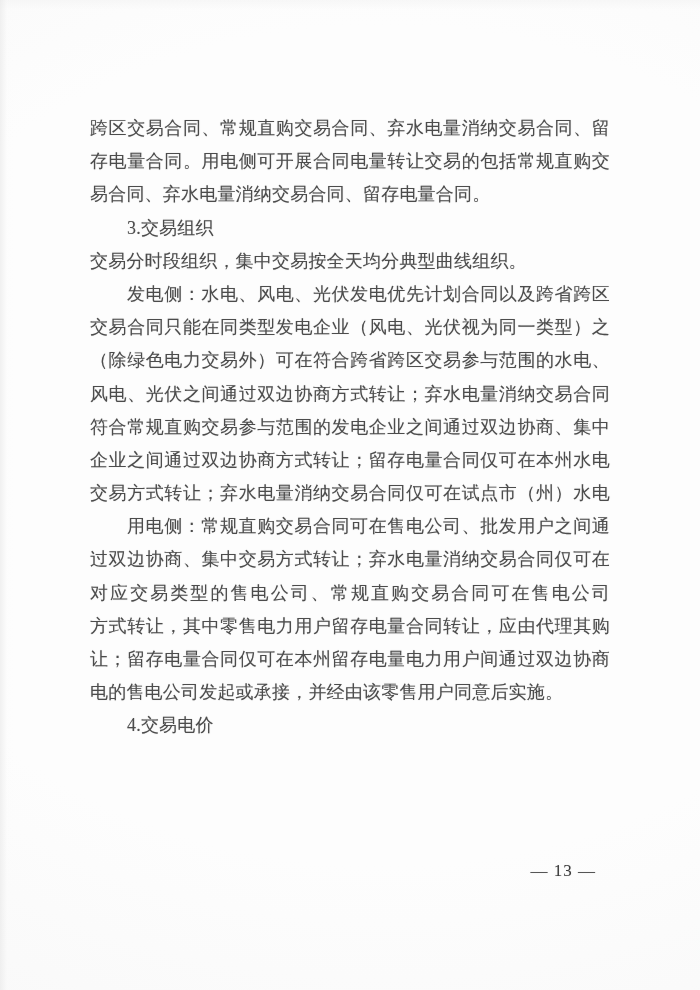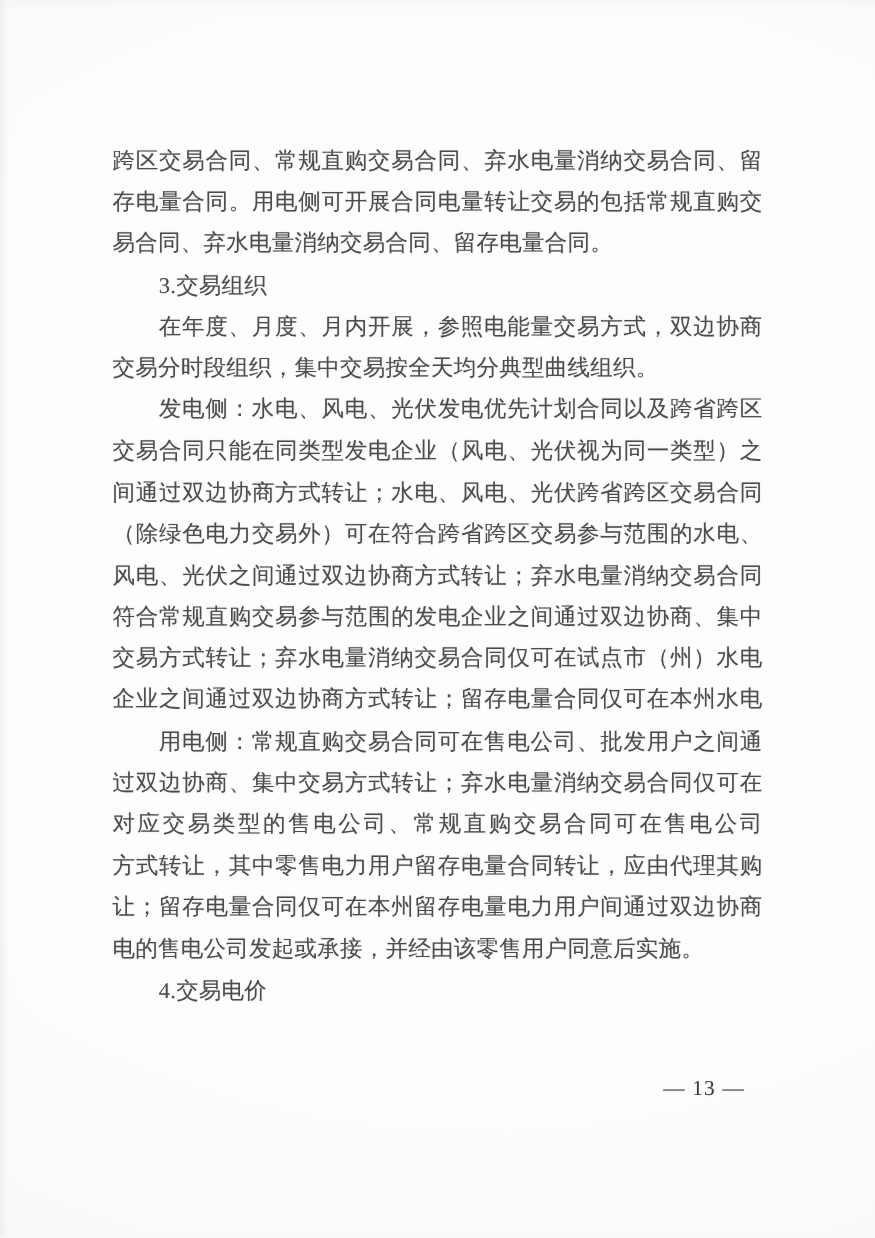--- a/index.html
+++ b/index.html
@@ -57,30 +57,28 @@
 </style>
 </head>
 <body>
 
 <div class="page">
   <div class="text-block">
       <div class="line justify">跨区交易合同、常规直购交易合同、弃水电量消纳交易合同、留</div>
       <div class="line justify">存电量合同。用电侧可开展合同电量转让交易的包括常规直购交</div>
       <div class="line">易合同、弃水电量消纳交易合同、留存电量合同。</div>
       <div class="line indent">3.交易组织</div>
-      <div class="line justify indent">在年度、月度、月内开展，参照电能量交易方式，双边协商</div>
       <div class="line">交易分时段组织，集中交易按全天均分典型曲线组织。</div>
       <div class="line justify indent">发电侧：水电、风电、光伏发电优先计划合同以及跨省跨区</div>
       <div class="line justify">交易合同只能在同类型发电企业（风电、光伏视为同一类型）之</div>
-      <div class="line justify">间通过双边协商方式转让；水电、风电、光伏跨省跨区交易合同</div>
       <div class="line justify">（除绿色电力交易外）可在符合跨省跨区交易参与范围的水电、</div>
       <div class="line justify">风电、光伏之间通过双边协商方式转让；弃水电量消纳交易合同</div>
       <div class="line justify">符合常规直购交易参与范围的发电企业之间通过双边协商、集中</div>
+      <div class="line justify">企业之间通过双边协商方式转让；留存电量合同仅可在本州水电</div>
       <div class="line justify">交易方式转让；弃水电量消纳交易合同仅可在试点市（州）水电</div>
-      <div class="line justify">企业之间通过双边协商方式转让；留存电量合同仅可在本州水电</div>
       <div class="line justify indent">用电侧：常规直购交易合同可在售电公司、批发用户之间通</div>
       <div class="line justify">过双边协商、集中交易方式转让；弃水电量消纳交易合同仅可在</div>
       <div class="line justify">对应交易类型的售电公司、常规直购交易合同可在售电公司</div>
       <div class="line justify">方式转让，其中零售电力用户留存电量合同转让，应由代理其购</div>
       <div class="line justify">让；留存电量合同仅可在本州留存电量电力用户间通过双边协商</div>
       <div class="line">电的售电公司发起或承接，并经由该零售用户同意后实施。</div>
       <div class="line indent">4.交易电价</div>
     </div>
   <div class="page-number">— 13 —</div>
 </div>

